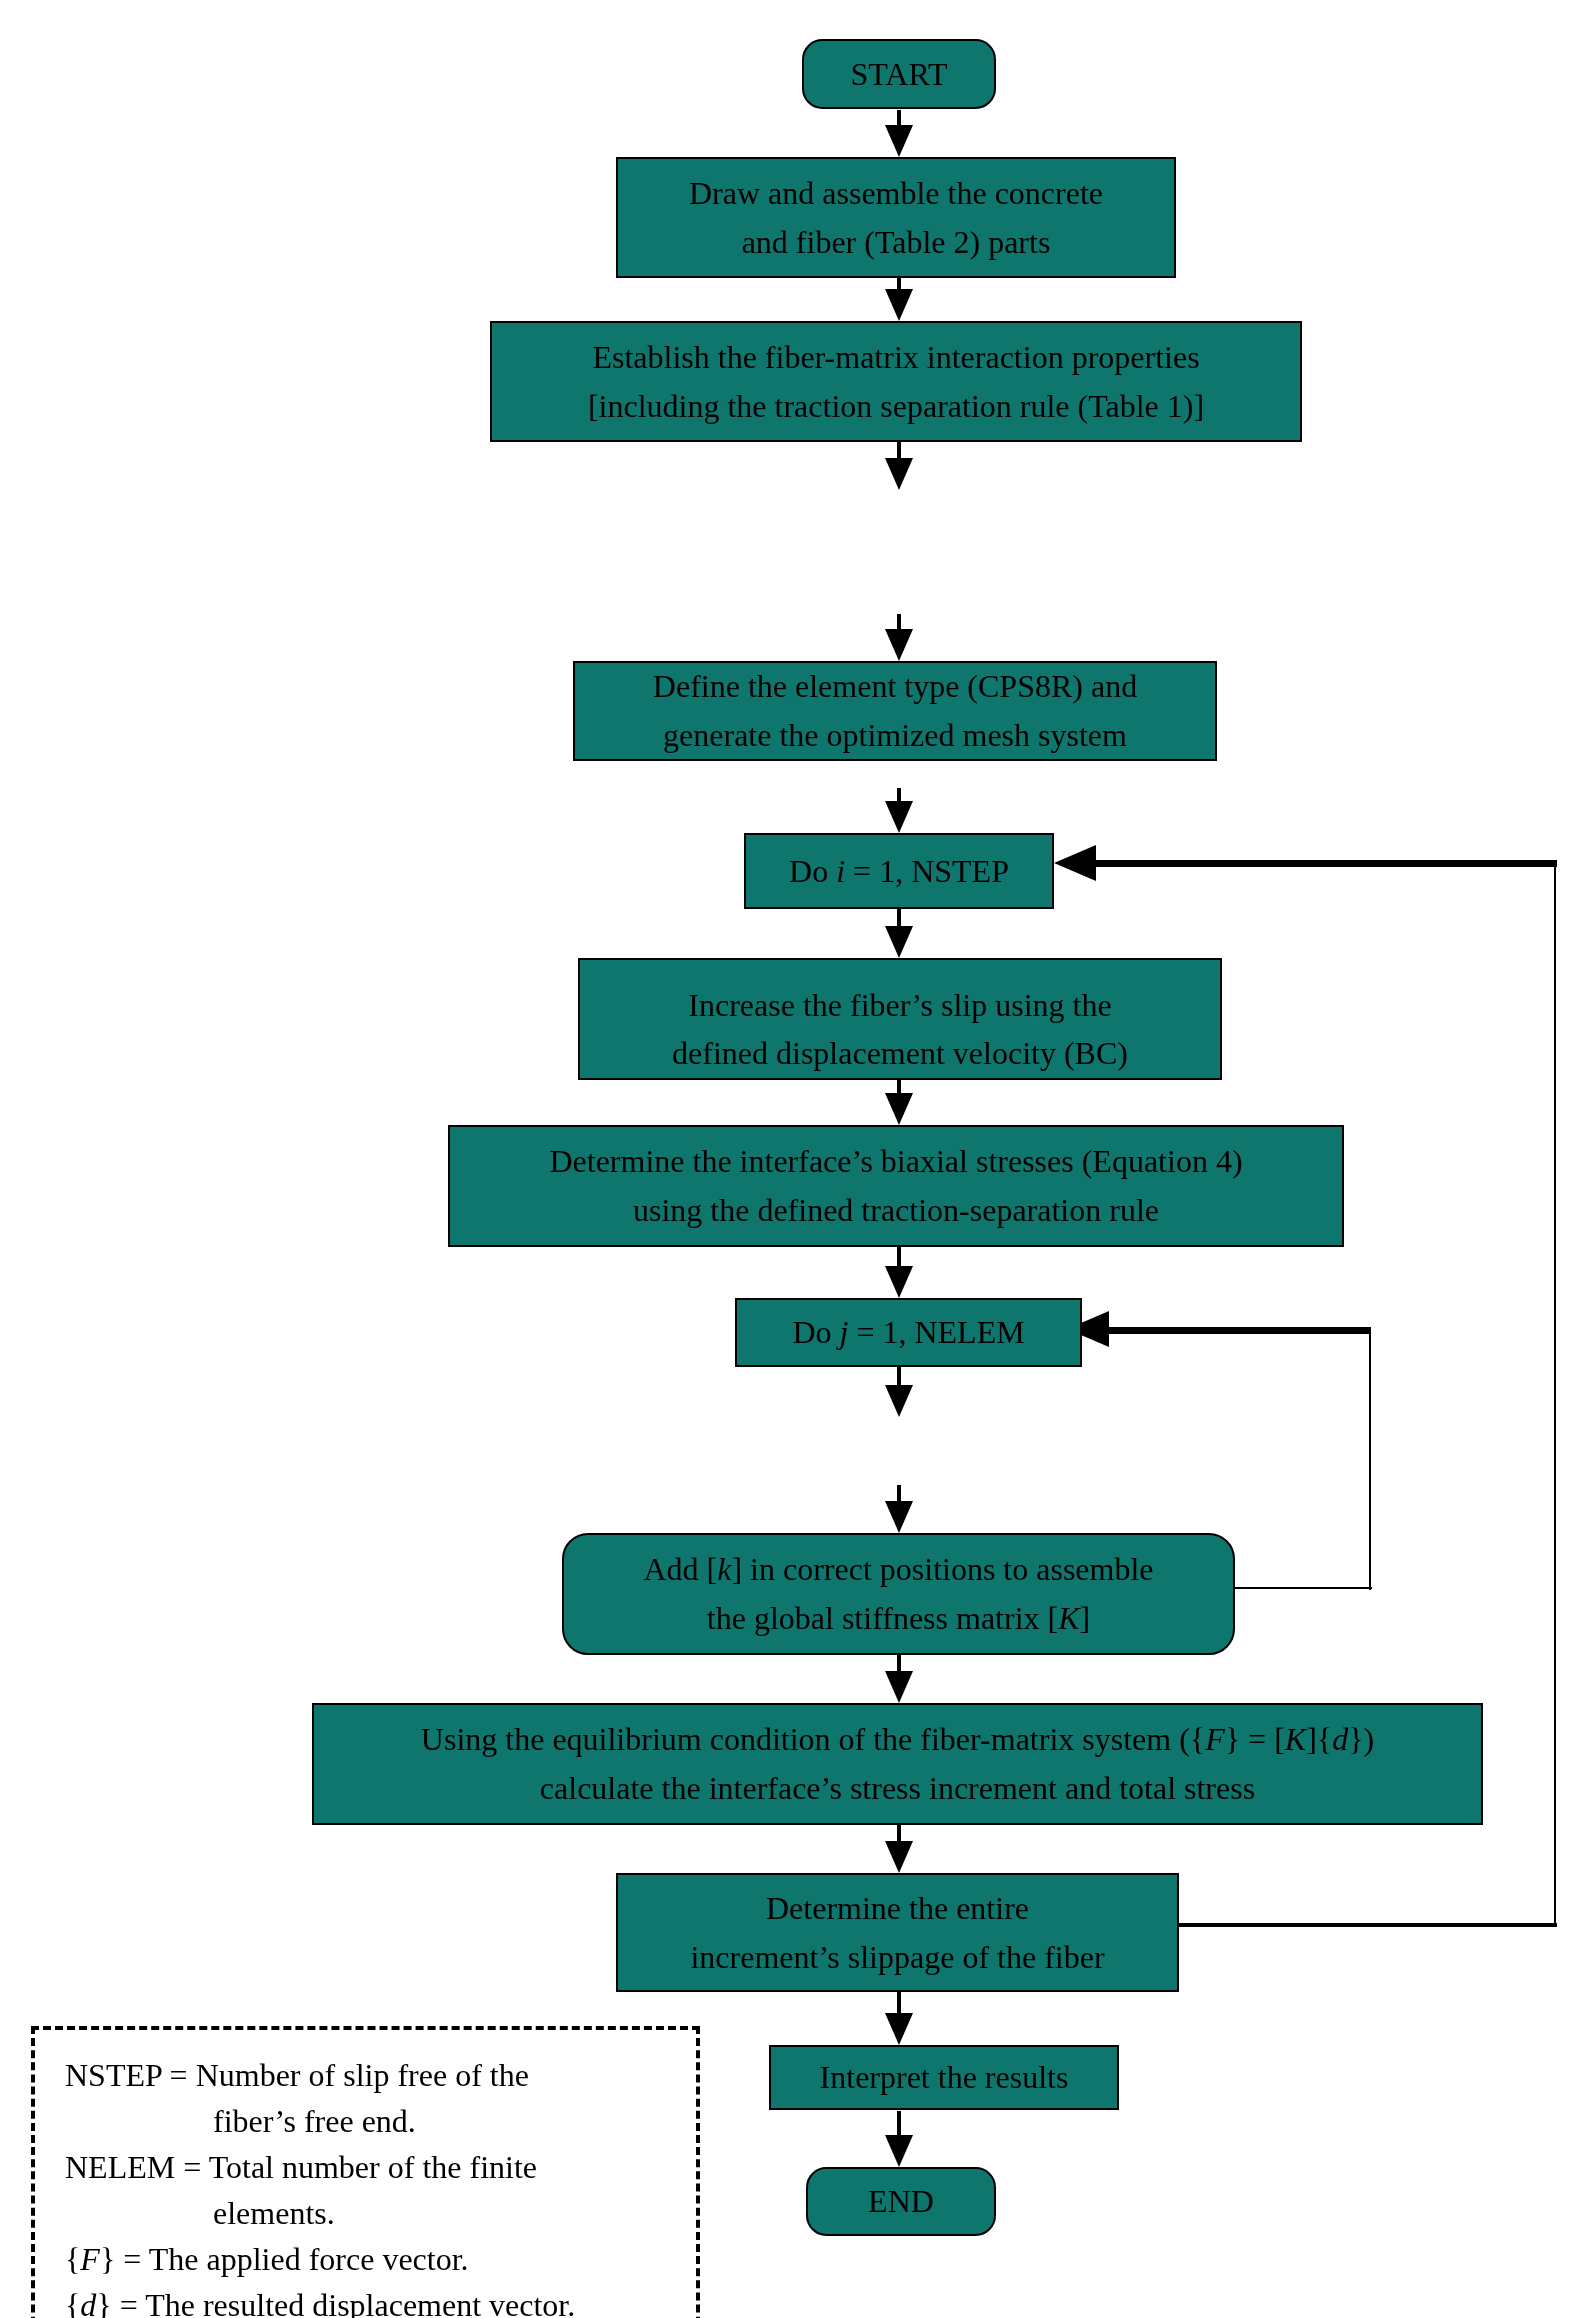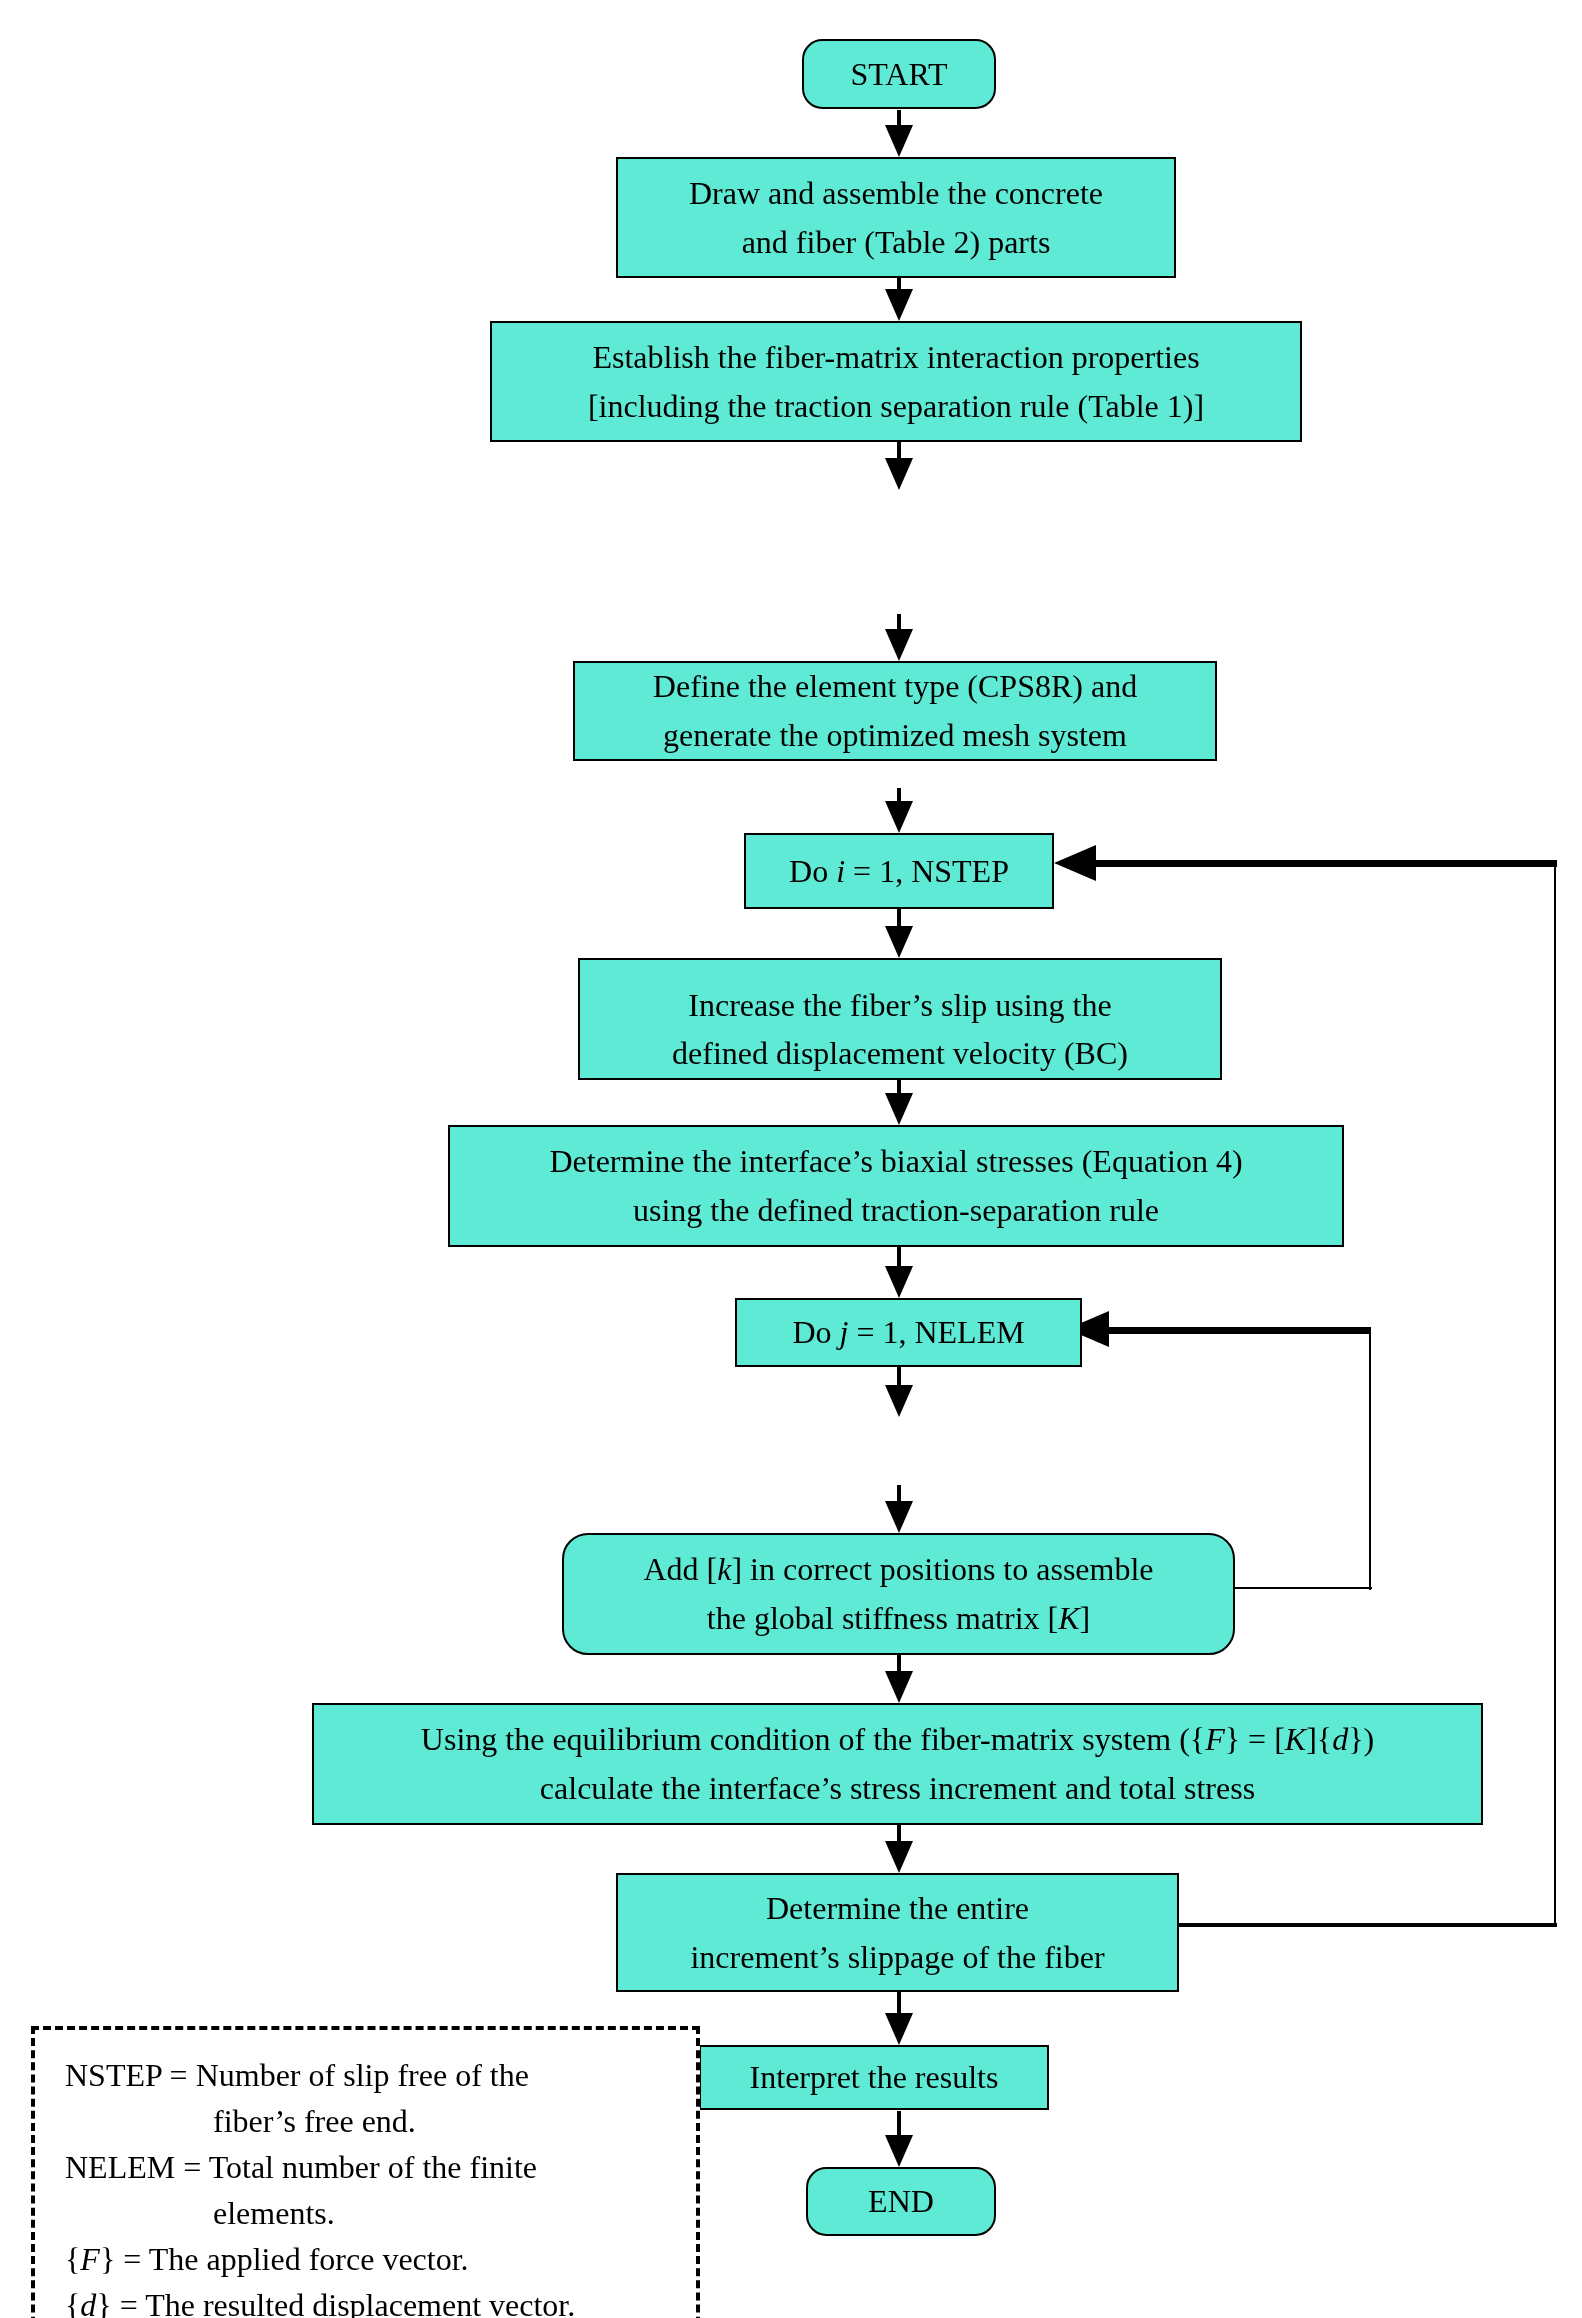--- a/index.html
+++ b/index.html
@@ -13,21 +13,21 @@
     width: 1583px;
     height: 2366px;
     background: #ffffff;
     font-family: "Liberation Serif", serif;
     color: #000000;
   }
   .node {
     position: absolute;
     box-sizing: border-box;
     border: 2.8px solid #000000;
-    background: #5eead4;
+    background: #0f766e;
     display: flex;
     flex-direction: column;
     align-items: center;
     justify-content: center;
     text-align: center;
     font-size: 32px;
     line-height: 1.52;
     z-index: 2;
   }
   .terminal { border-radius: 20.4px; }
@@ -149,21 +149,21 @@
       </div>
   </div>
 
   <div class="node" style="left:616px;top:1873px;width:563px;height:119px;">
     <div class="txt">
         <div><span>Determine the entire</span></div>
         <div><span>increment’s slippage of the fiber</span></div>
       </div>
   </div>
 
-  <div class="node" style="left:699px;top:2045px;width:350px;height:65px;">
+  <div class="node" style="left:769px;top:2045px;width:350px;height:65px;">
     <div class="txt">
         <div><span>Interpret the results</span></div>
       </div>
   </div>
 
   <div class="node terminal" style="left:806px;top:2167px;width:190px;height:69px;">
     <div class="txt">
         <div><span>END</span></div>
       </div>
   </div>

